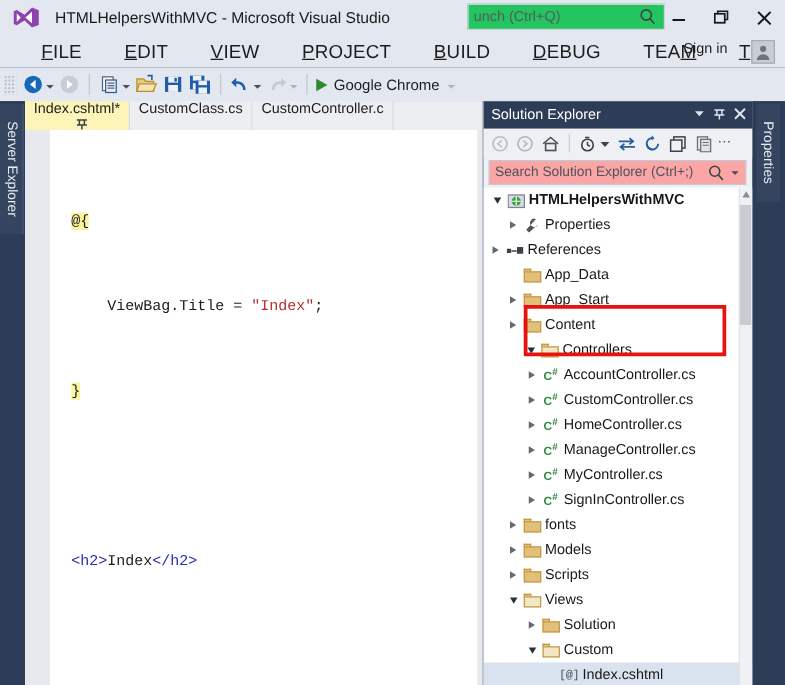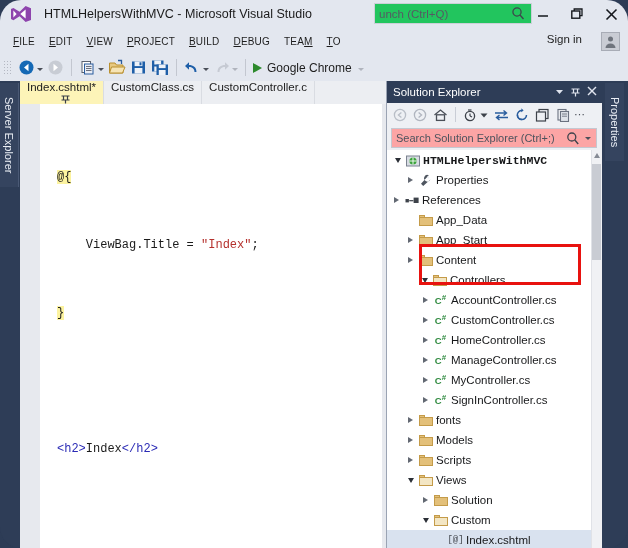--- a/index.html
+++ b/index.html
@@ -8,21 +8,20 @@
     width: 628px; height: 548px;
     overflow: hidden;
     font-family: "Liberation Sans", sans-serif;
     background: #2d3c56;
   }
   #app {
     position: relative;
     width: 628px; height: 548px;
     background: #2e3d57;
     overflow: hidden;
-    border-radius: 21px;
   }
 
   
   .titlebar {
     position: absolute; left: 0; top: 0; width: 628px; height: 28px;
     background: #e3e7ef;
     display: flex; align-items: center;
   }
   .vs-logo {
     width: 26px; height: 20px; margin-left: 8px;
@@ -55,24 +54,25 @@
     color: #15181d;
   }
 
   
   .menubar {
     position: absolute; left: 0; top: 28px; width: 628px; height: 26px;
     background: #e3e7ef;
     display: flex; align-items: center;
   }
   .menu-item {
-    font-size: 10px; color: #1d1d1d;
+    font-size: 15px; color: #1d1d1d;
     padding: 3px 7px 3px 7px;
     white-space: nowrap;
     letter-spacing: 0.2px;
+    margin-left: 20px;
   }
   .menu-item u { text-decoration: underline; }
   .signin {
     position: absolute; right: 46px; top: 5px;
     font-size: 11.5px; color: #1d1d1d;
   }
   .acct-ico {
     position: absolute; right: 8px; top: 4px;
     width: 19px; height: 19px;
     background: #c9ccd4; border: 1px solid #a8acb6;
@@ -250,21 +250,21 @@
     border-left: 5px solid #636973;
   }
   .arrow-o {
     width: 0; height: 0;
     border-left: 3.6px solid transparent;
     border-right: 3.6px solid transparent;
     border-top: 5px solid #2b2f36;
   }
   .ticon { width: 17px; flex: 0 0 17px; display: flex; align-items: center; justify-content: center; }
   .tlabel { margin-left: 2px; }
-  .tlabel.bold { font-weight: bold; font-family: Liberation Mono, monospace; }
+  .tlabel.bold { font-weight: bold; }
   .redbox {
     position: absolute;
     left: 32px; top: 94px; width: 162px; height: 41px;
     border: 3px solid #e8120f;
     pointer-events: none;
     z-index: 5;
   }
   .tree-scroll {
     position: absolute; right: 0; top: 0; width: 11px; height: 400px;
     background: #f0f1f4; border-left: 1px solid #e0e2e7;

